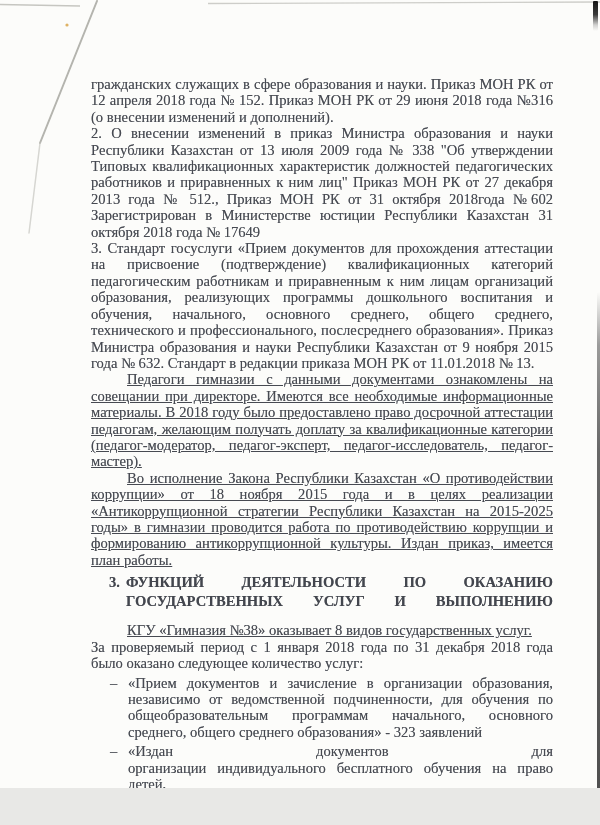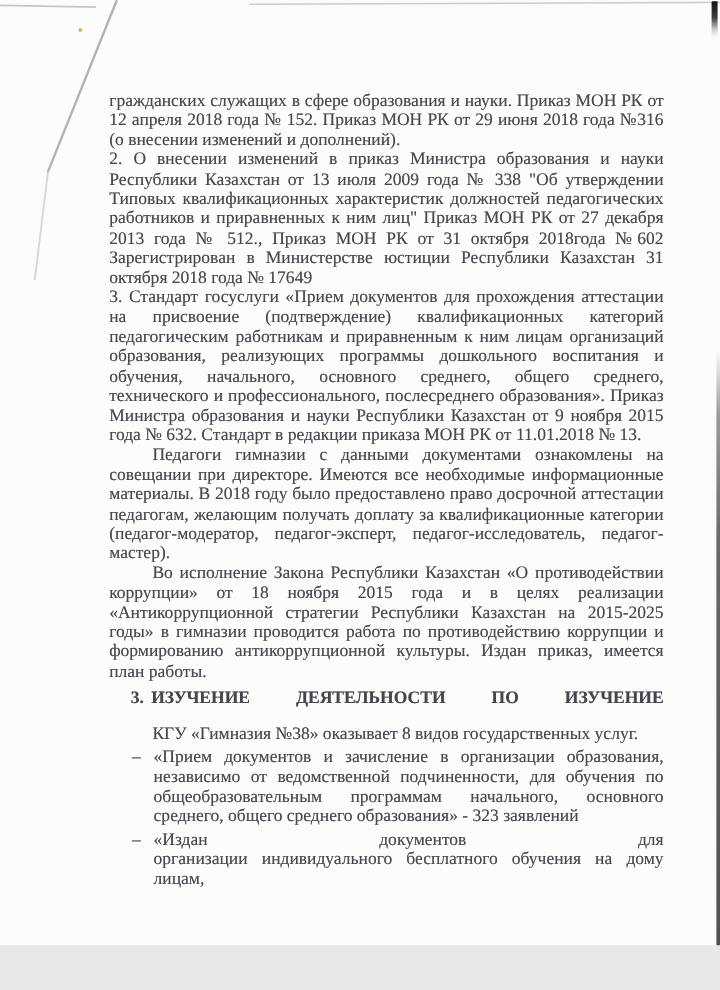--- a/index.html
+++ b/index.html
@@ -16,21 +16,21 @@
   }
   .content {
     position: absolute;
     left: 91px;
     right: 47px;
     top: 76px;
     text-shadow: 0 0 0.5px rgba(70, 74, 82, 0.55);
   }
   .content p, .content .tline { margin: 0; }
   .just { text-align: justify; }
-  .indent { text-indent: 36px; }
+  .indent { text-indent: 36px; text-decoration: underline; }
   .gap-top { margin-top: 16px; }
   .stretch { text-align: justify; text-align-last: justify; }
   .heading {
     position: relative;
     margin: 5px 0 12px 18px;
     padding-left: 17px;
     font-weight: bold;
     line-height: 18.6px;
     color: #43464e;
   }
@@ -80,31 +80,33 @@
     <p class="just">2. О внесении изменений в приказ Министра образования и науки Республики Казахстан от 13 июля 2009 года № 338 "Об утверждении Типовых квалификационных характеристик должностей педагогических работников и приравненных к ним лиц" Приказ МОН РК от 27 декабря 2013 года № 512., Приказ МОН РК от 31 октября 2018года №602 Зарегистрирован в Министерстве юстиции Республики Казахстан 31 октября 2018 года № 17649</p>
 
     <p class="just">3. Стандарт госуслуги «Прием документов для прохождения аттестации на присвоение (подтверждение) квалификационных категорий педагогическим работникам и приравненным к ним лицам организаций образования, реализующих программы дошкольного воспитания и обучения, начального, основного среднего, общего среднего, технического и профессионального, послесреднего образования». Приказ Министра образования и науки Республики Казахстан от 9 ноября 2015 года № 632.  Стандарт в редакции приказа МОН РК от 11.01.2018 № 13.</p>
 
     <p class="just indent">Педагоги гимназии с данными документами ознакомлены на совещании при директоре. Имеются все необходимые информационные материалы. В 2018 году было предоставлено право досрочной аттестации педагогам, желающим получать доплату за квалификационные категории (педагог-модератор, педагог-эксперт, педагог-исследователь, педагог-мастер).</p>
 
     <p class="just indent gap-top">Во исполнение Закона Республики Казахстан «О противодействии коррупции» от 18 ноября 2015 года и в целях реализации «Антикоррупционной стратегии Республики Казахстан на 2015-2025 годы» в гимназии проводится работа по противодействию коррупции и формированию антикоррупционной культуры. Издан приказ, имеется план работы.</p>
 
     <div class="heading">
       <span class="hnum">3.</span>
-      <div class="tline stretch">ИЗУЧЕНИЕ ДЕЯТЕЛЬНОСТИ ПО ИЗУЧЕНИЕ</div>
+      <div class="tline stretch">ФУНКЦИЙ ДЕЯТЕЛЬНОСТИ ПО ОКАЗАНИЮ</div>
+      <div class="tline stretch">ГОСУДАРСТВЕННЫХ УСЛУГ И ВЫПОЛНЕНИЮ</div>
     </div>
 
     <p class="indent">КГУ «Гимназия №38» оказывает 8 видов государственных услуг.</p>
 
+    <p class="just">За проверяемый период с 1 января 2018 года по 31 декабря 2018 года было оказано следующее количество услуг:</p>
 
     <div class="bullet">
       <span class="dash">–</span>
       <div class="tline just">«Прием документов и зачисление в организации образования, независимо от ведомственной подчиненности, для обучения по общеобразовательным программам начального, основного среднего, общего среднего образования» - 323 заявлений</div>
     </div>
 
     <div class="bullet">
       <span class="dash">–</span>
       <div class="tline stretch">«Издан документов для</div>
-      <div class="tline stretch">организации индивидуального бесплатного обучения на дому лицам,</div>
+      <div class="tline stretch">организации индивидуального бесплатного обучения на право детей,</div>
     </div>
 
   </div>
 </div>
 
 </body></html>

